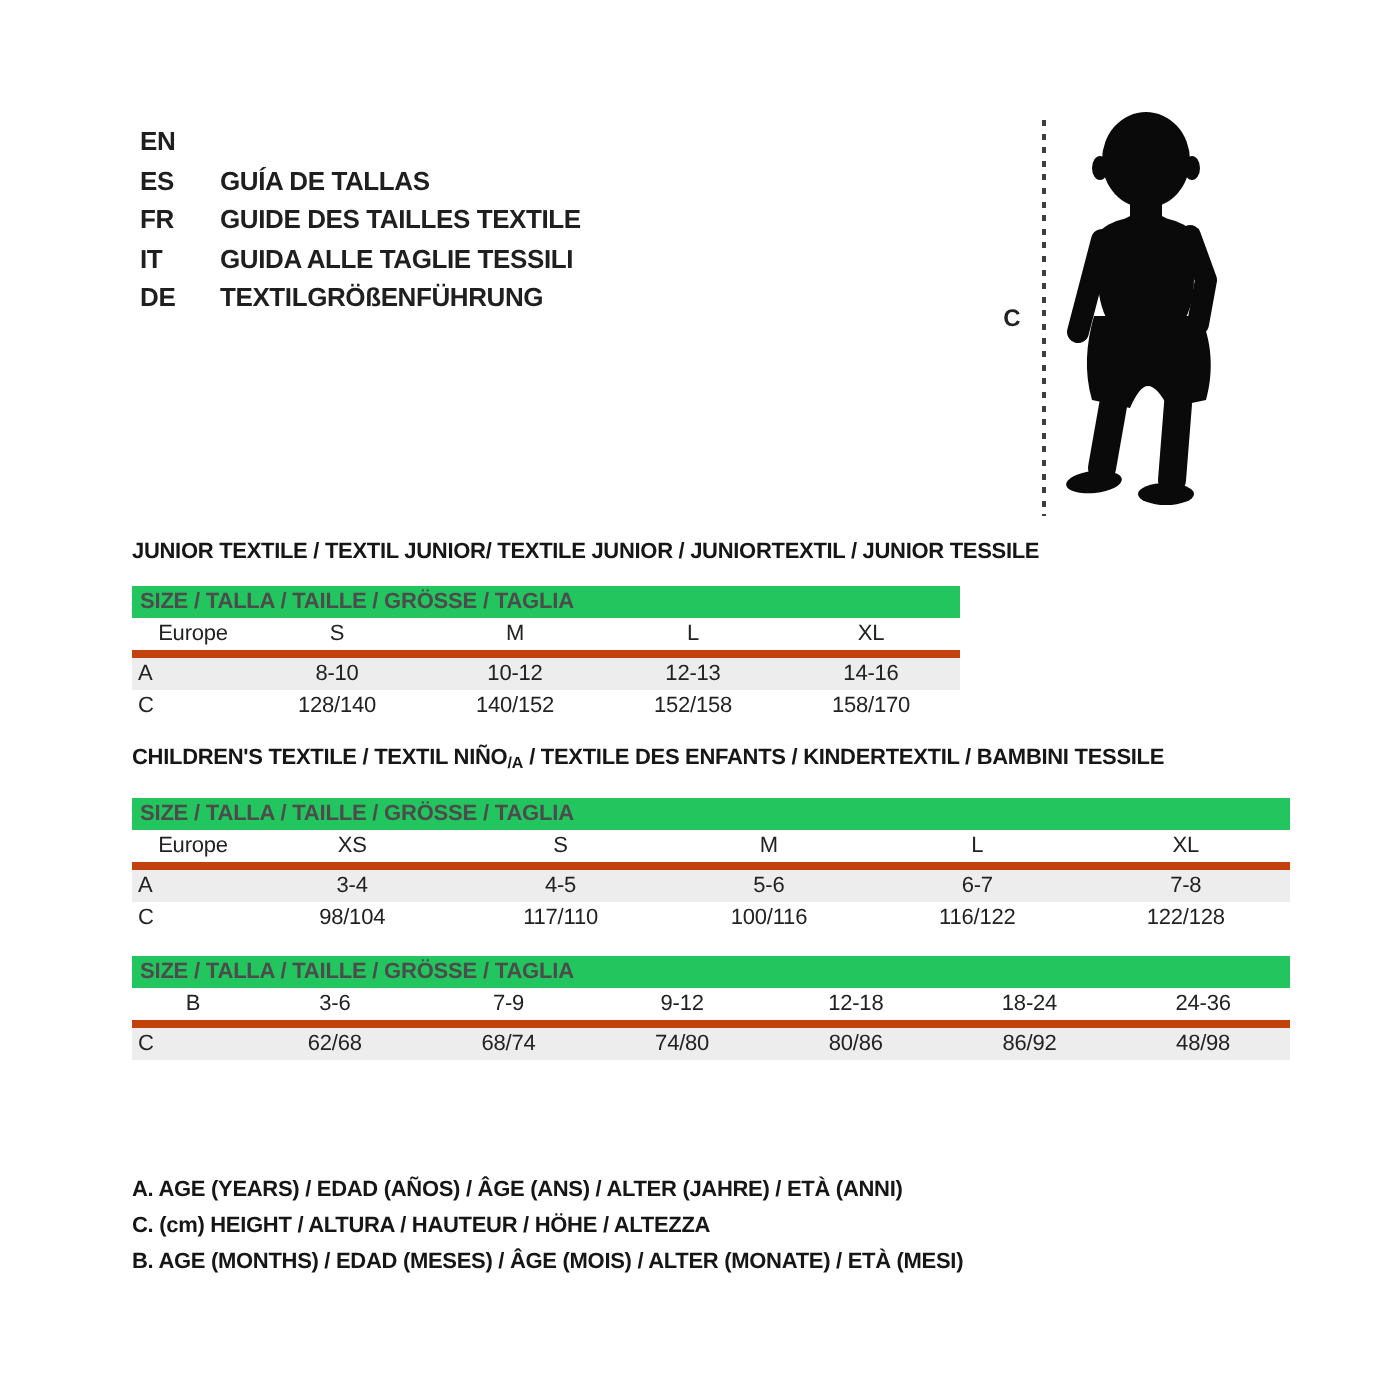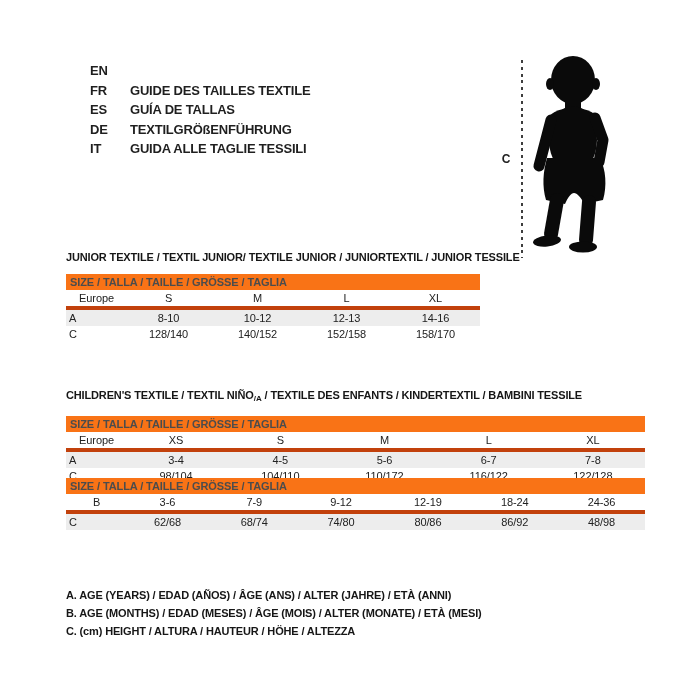--- a/index.html
+++ b/index.html
@@ -4,48 +4,48 @@
 <style>
   html,body{margin:0;padding:0;}
   body{
     width:700px;height:700px;background:#ffffff;
     font-family:"Liberation Sans", sans-serif;color:#1f1f1f;
     -webkit-font-smoothing:antialiased;
   }
   .canvas{position:relative;width:700px;height:700px;overflow:hidden;background:#fff;}
 
   
-  .lang-block{position:absolute;left:70px;top:61px;margin-left:20px;}
+  .lang-block{position:absolute;left:70px;top:61px;}
   .lang-row{display:flex;font-weight:bold;font-size:13px;line-height:19.5px;letter-spacing:-0.2px;}
   .lang-code{width:40px;flex:0 0 40px;}
 
   
   .figure-line{
     position:absolute;left:521px;top:60px;width:2px;height:198px;
     background:repeating-linear-gradient(to bottom,#3e3e3e 0 3px,transparent 3px 6.8px);
   }
   .figure-label{position:absolute;left:498px;top:152px;width:16px;text-align:center;
     font-weight:bold;font-size:12px;color:#222;}
   .baby-svg{position:absolute;left:531px;top:54px;}
 
   
   .section{position:absolute;left:66px;}
-  #sec-0{top:249px;}
-  #sec-1{top:387px;}
+  #sec-0{top:268px;}
+  #sec-1{top:371px;}
   #sec-2{top:469px;}
   .sec-title{font-weight:bold;font-size:11px;line-height:16px;letter-spacing:-0.15px;color:#161616;}
   .sec-title .sub{font-size:8px;vertical-align:-2px;letter-spacing:0;}
   .title-gap{height:9px;}
 
   table{border-collapse:collapse;table-layout:fixed;font-size:11px;color:#222;letter-spacing:-0.1px;}
   .w414{width:414px;}
   .w579{width:579px;}
   td{height:16px;padding:0;vertical-align:middle;white-space:nowrap;overflow:hidden;}
   td.bar{
-    background:#f97316;color:#4c4c4c;font-weight:bold;text-align:left;
+    background:#22c55e;color:#4c4c4c;font-weight:bold;text-align:left;
     padding-left:4px;letter-spacing:-0.1px;
   }
   td.label{text-align:left;padding-left:3px;}
   td.val{text-align:center;}
   tr.first td{border-bottom:4px solid #c2410c;text-align:center;}
   tr.stripe{background:#ededed;}
 
   
   .footnotes{position:absolute;left:66px;top:586px;}
   .fn{font-weight:bold;font-size:11px;line-height:18px;letter-spacing:-0.15px;color:#161616;}
@@ -53,34 +53,34 @@
 </head>
 <body>
 
 <div class="canvas">
 
   <div class="lang-block">
       <div class="lang-row">
         <span class="lang-code">EN</span>
       </div>
       <div class="lang-row">
+        <span class="lang-code">ES</span>
+        <span class="lang-label">GUÍA DE TALLAS</span>
+      </div>
+      <div class="lang-row">
         <span class="lang-code">FR</span>
         <span class="lang-label">GUIDE DES TAILLES TEXTILE</span>
       </div>
       <div class="lang-row">
-        <span class="lang-code">ES</span>
-        <span class="lang-label">GUÍA DE TALLAS</span>
+        <span class="lang-code">IT</span>
+        <span class="lang-label">GUIDA ALLE TAGLIE TESSILI</span>
       </div>
       <div class="lang-row">
         <span class="lang-code">DE</span>
         <span class="lang-label">TEXTILGRÖßENFÜHRUNG</span>
-      </div>
-      <div class="lang-row">
-        <span class="lang-code">IT</span>
-        <span class="lang-label">GUIDA ALLE TAGLIE TESSILI</span>
       </div>
     </div>
 
   <div class="figure-line"></div>
   <div class="figure-label">C</div>
   <svg class="baby-svg" width="90" height="200" viewBox="0 0 90 200" fill="#0a0a0a">
     <ellipse cx="42" cy="26" rx="22" ry="24"></ellipse>
     <ellipse cx="19" cy="30" rx="4" ry="6"></ellipse>
     <ellipse cx="65" cy="30" rx="4" ry="6"></ellipse>
     <rect x="34" y="44" width="16" height="14"></rect>
@@ -162,22 +162,22 @@
             <td class="label">A</td>
             <td class="val">3-4</td>
             <td class="val">4-5</td>
             <td class="val">5-6</td>
             <td class="val">6-7</td>
             <td class="val">7-8</td>
           </tr>
           <tr>
             <td class="label">C</td>
             <td class="val">98/104</td>
-            <td class="val">104/110</td>
-            <td class="val">110/172</td>
+            <td class="val">117/110</td>
+            <td class="val">100/116</td>
             <td class="val">116/122</td>
             <td class="val">122/128</td>
           </tr>
         </tbody>
       </table>
     </div>
   <div class="section" id="sec-2">
       <div class="title-gap"></div>
       <table class="w579">
         <colgroup>
@@ -191,36 +191,36 @@
         </colgroup>
         <tbody>
           <tr>
             <td class="bar" colspan="7">SIZE / TALLA / TAILLE / GRÖSSE / TAGLIA</td>
           </tr>
           <tr class="first">
             <td class="label">B</td>
             <td class="val">3-6</td>
             <td class="val">7-9</td>
             <td class="val">9-12</td>
-            <td class="val">12-19</td>
+            <td class="val">12-18</td>
             <td class="val">18-24</td>
             <td class="val">24-36</td>
           </tr>
           <tr class="stripe">
             <td class="label">C</td>
             <td class="val">62/68</td>
             <td class="val">68/74</td>
             <td class="val">74/80</td>
             <td class="val">80/86</td>
             <td class="val">86/92</td>
             <td class="val">48/98</td>
           </tr>
         </tbody>
       </table>
     </div>
 
   <div class="footnotes">
       <div class="fn">A. AGE (YEARS) / EDAD (AÑOS) / ÂGE (ANS) / ALTER (JAHRE) / ETÀ (ANNI)</div>
+      <div class="fn">C. (cm) HEIGHT / ALTURA / HAUTEUR / HÖHE / ALTEZZA</div>
       <div class="fn">B. AGE (MONTHS) / EDAD (MESES) / ÂGE (MOIS) / ALTER (MONATE) / ETÀ (MESI)</div>
-      <div class="fn">C. (cm) HEIGHT / ALTURA / HAUTEUR / HÖHE / ALTEZZA</div>
     </div>
 
 </div>
 
 </body></html>

